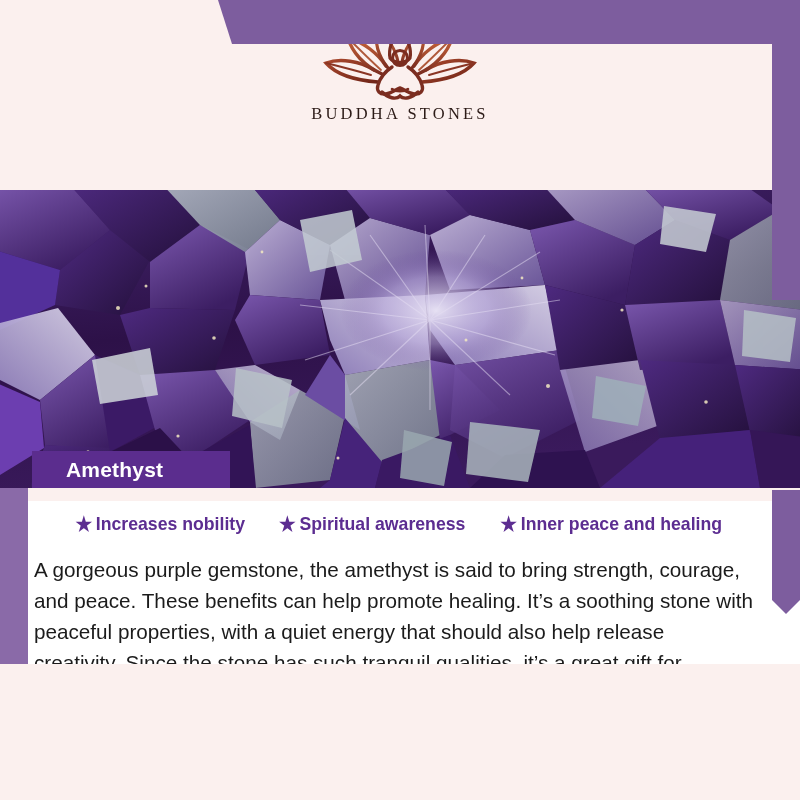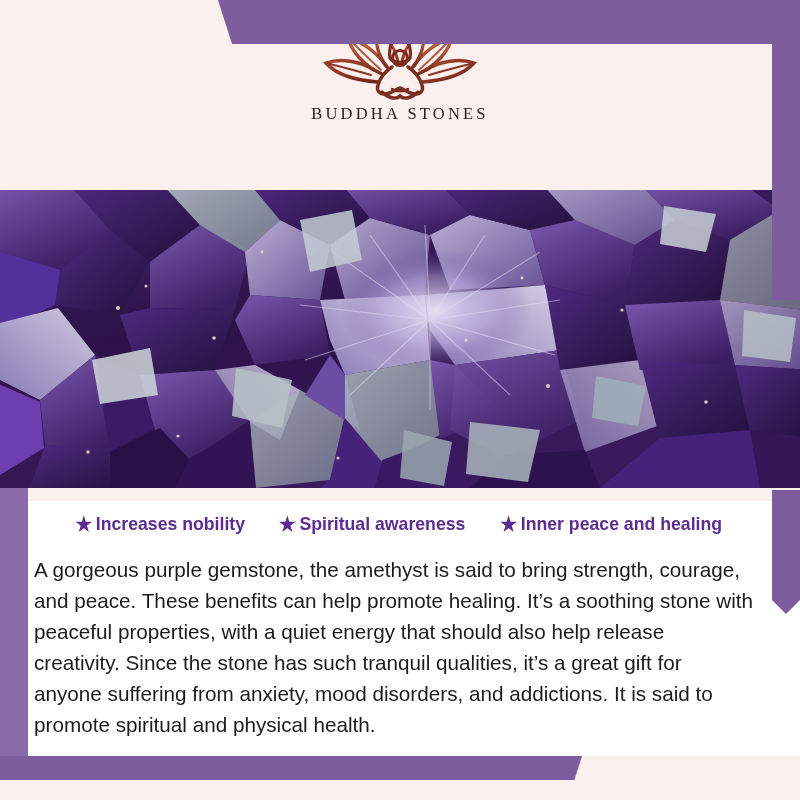--- a/index.html
+++ b/index.html
@@ -4,21 +4,21 @@
 <style>
   html,body{margin:0;padding:0;}
   body{
     width:800px;height:800px;
     font-family:"Liberation Sans",sans-serif;
     background:#fbf0ee;
     overflow:hidden;
   }
   #card{
     position:relative;
-    width:800px;height:780px;
+    width:800px;height:664px;
     background:#fbf0ee;
     overflow:hidden;
   }
 
   
   .frame-svg{
     position:absolute;left:0;top:0;width:800px;height:800px;
     pointer-events:none;z-index:40;
   }
 
@@ -310,20 +310,23 @@
             <circle cx="88" cy="262" r="1.7"></circle>
           <circle cx="262" cy="62" r="1.4"></circle>
             <circle cx="522" cy="88" r="1.4"></circle>
         </g>
 
         <rect width="800" height="298" fill="none"></rect>
       </svg>
     </div>
   </div>
 
+  <div id="stone-banner">
+    <span id="stone-banner-label">Amethyst</span>
+  </div>
 
   <div id="content">
     <div id="cream-strip"></div>
 
     <div id="benefits-row">
       <div class="benefit">
         <span class="star">★</span>
         <span>Increases nobility</span>
       </div>
       <div class="benefit">

